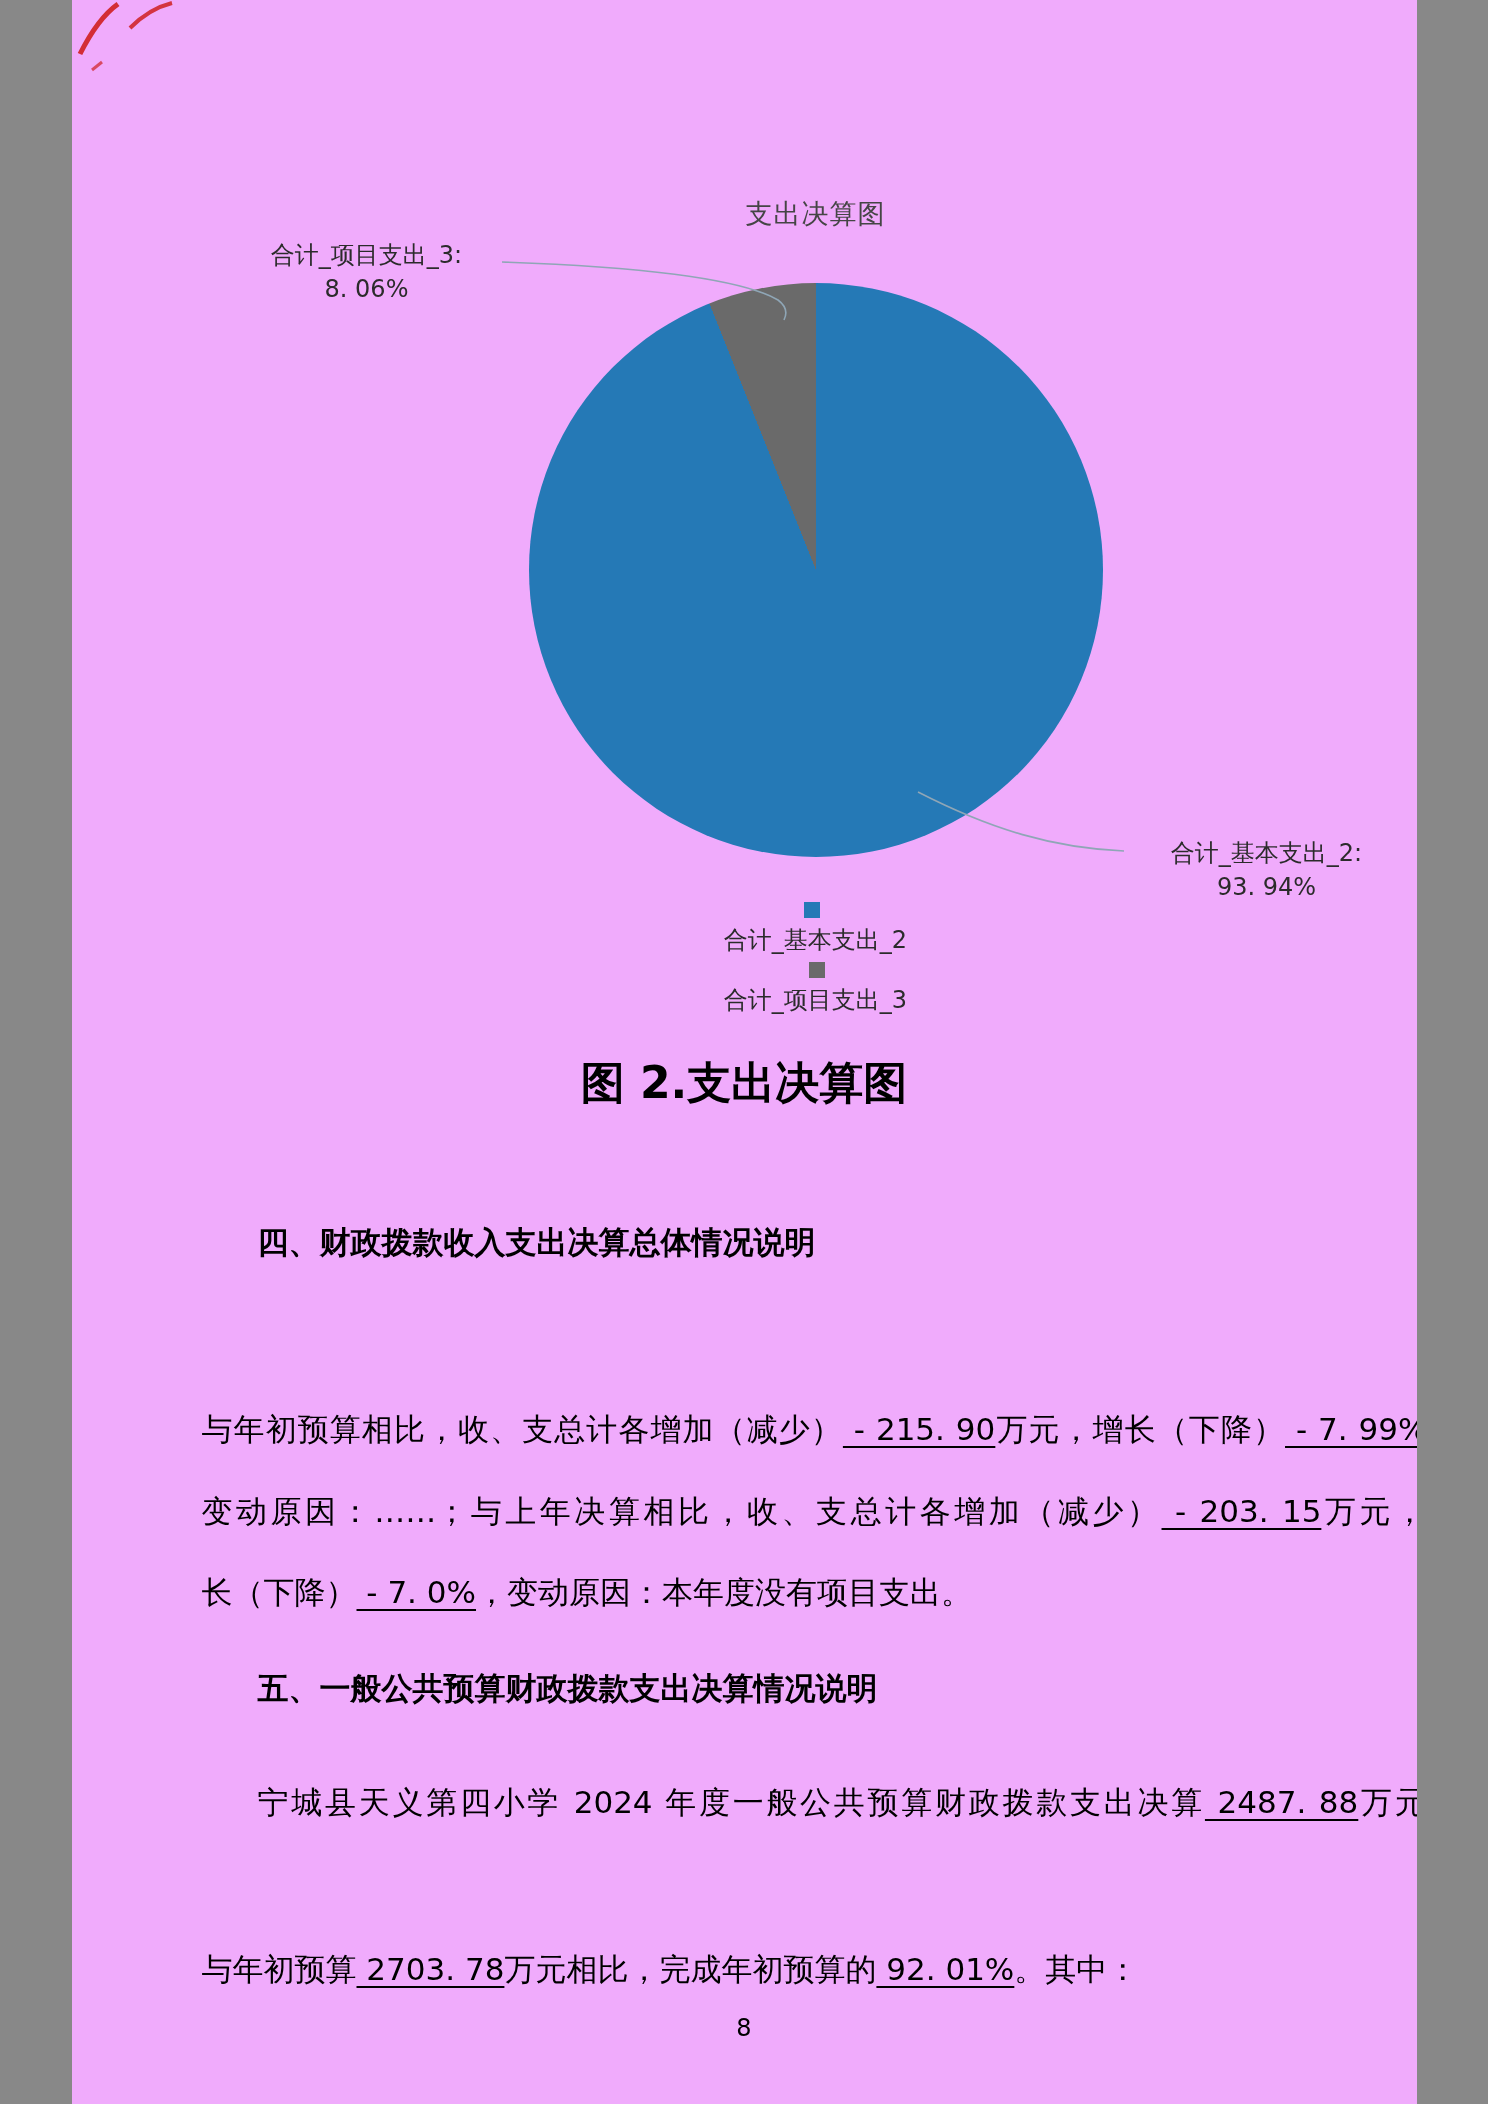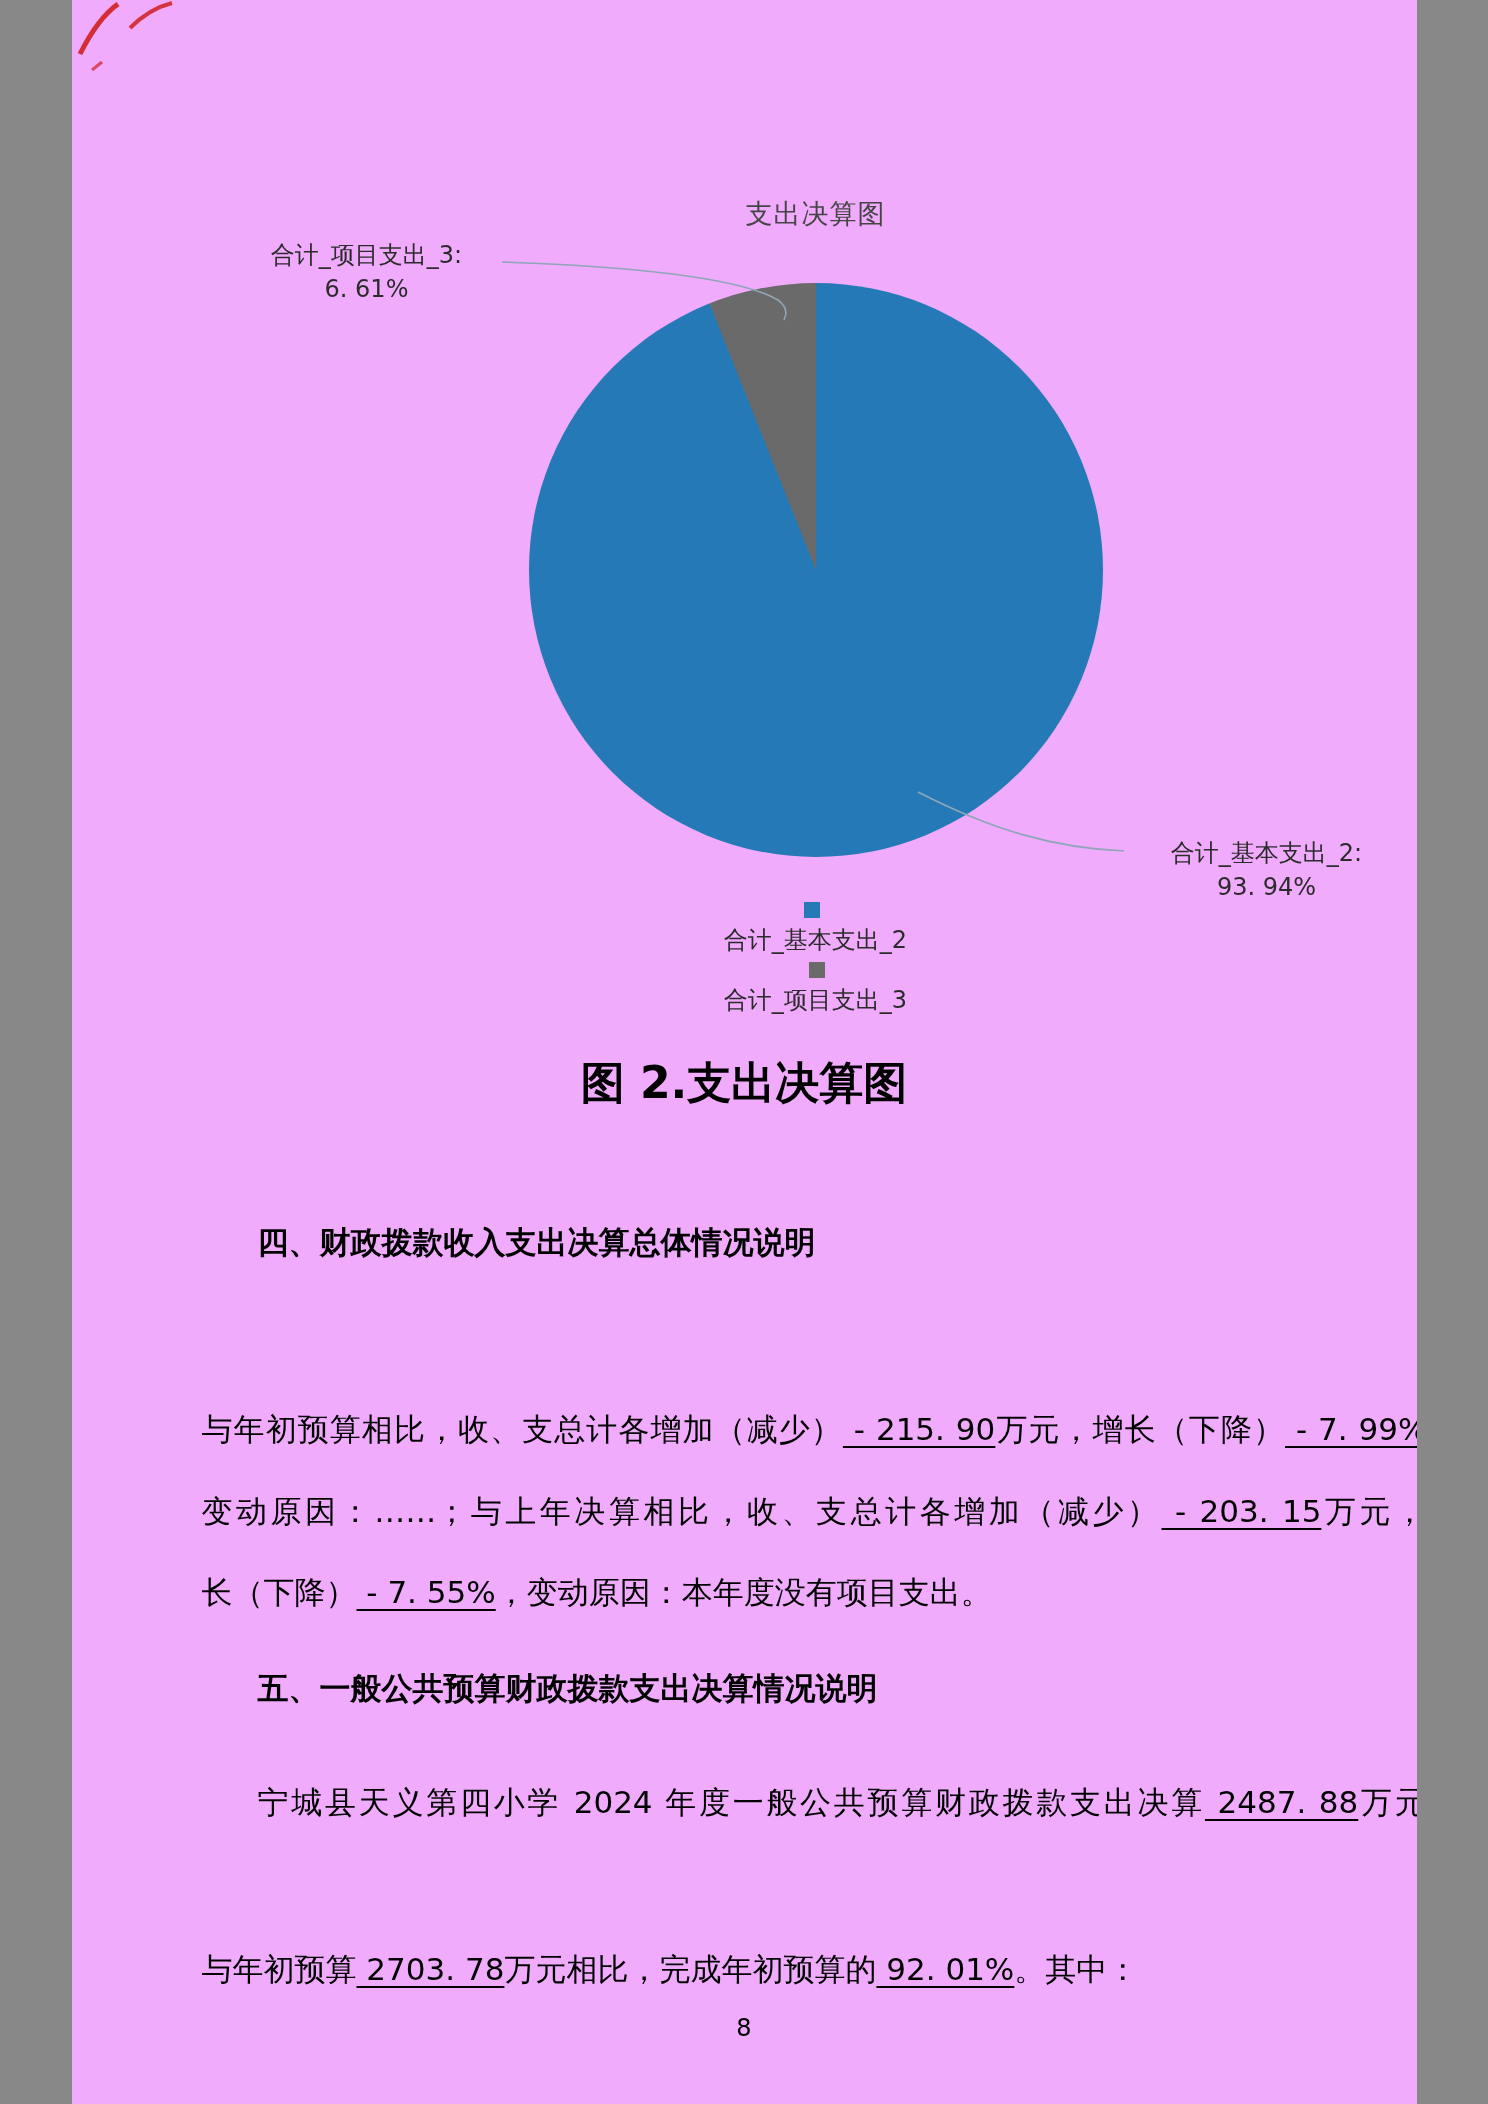--- a/index.html
+++ b/index.html
@@ -75,21 +75,21 @@
 
     <div class="pie" style="background: conic-gradient(rgb(37, 121, 182) 0deg, rgb(37, 121, 182) 338.18deg, rgb(106, 106, 106) 338.18deg, rgb(106, 106, 106) 360deg);"></div>
 
     <svg class="leader-lines" width="1488" height="1052" viewBox="0 0 1488 1052">
       <path d="M430 262 C 560 266, 668 278, 706 300 C 714 306 716 312 712 320" stroke="#8FA6B6" stroke-width="1.6" fill="none"></path>
       <path d="M846 792 C 920 830, 982 848, 1052 851" stroke="#8FA6B6" stroke-width="1.6" fill="none"></path>
     </svg>
 
     <div class="callout callout-project">
       <div>合计_项目支出_3:</div>
-      <div>6. 61%</div>
+      <div>8. 06%</div>
     </div>
 
     <div class="callout callout-basic">
       <div>合计_基本支出_2:</div>
       <div>93. 94%</div>
     </div>
 
     <div class="legend">
       <span class="swatch" style="background: rgb(37, 121, 182);"></span>
       <span>合计_基本支出_2</span>
@@ -102,21 +102,21 @@
 
   <div class="heading h4">四、财政拨款收入支出决算总体情况说明</div>
 
   <div class="line just" style="top:1408px">
     <span>与年初预算相比，收、支总计各增加（减少）</span><span class="u"> - 215. 90</span><span>万元，增长（下降）</span><span class="u"> - 7. 99%</span><span>，</span>
   </div>
   <div class="line just" style="top:1490px">
     <span>变动原因：……；与上年决算相比，收、支总计各增加（减少）</span><span class="u"> - 203. 15</span><span>万元，增</span>
   </div>
   <div class="line" style="top:1571px">
-    <span>长（下降）</span><span class="u"> - 7. 55%</span><span>，变动原因：本年度没有项目支出。</span>
+    <span>长（下降）</span><span class="u"> - 7. 0%</span><span>，变动原因：本年度没有项目支出。</span>
   </div>
 
   <div class="heading h5">五、一般公共预算财政拨款支出决算情况说明</div>
 
   <div class="line just indent" style="top:1781px">
     <span>宁城县天义第四小学 2024 年度一般公共预算财政拨款支出决算</span><span class="u"> 2487. 88</span><span>万元。</span>
   </div>
   <div class="line" style="top:1948px">
     <span>与年初预算</span><span class="u"> 2703. 78</span><span>万元相比，完成年初预算的</span><span class="u"> 92. 01%</span><span>。其中：</span>
   </div>

